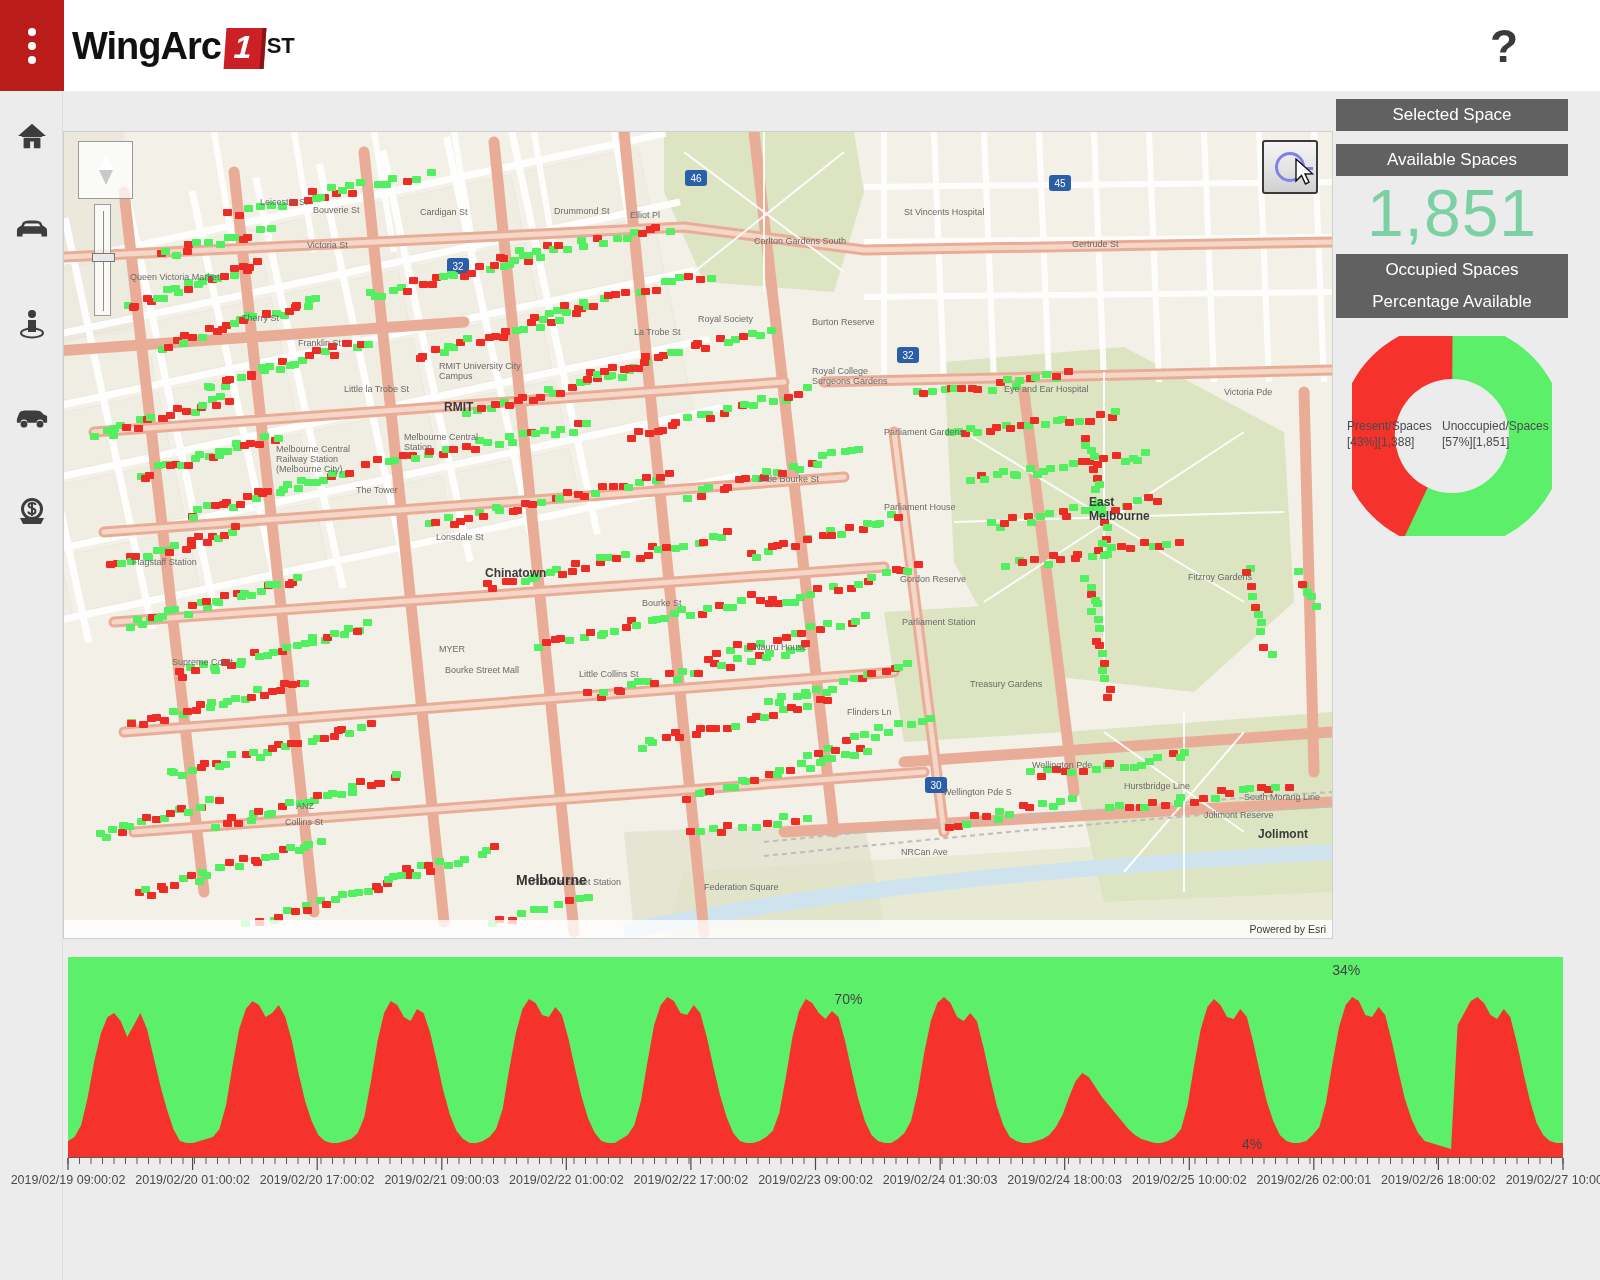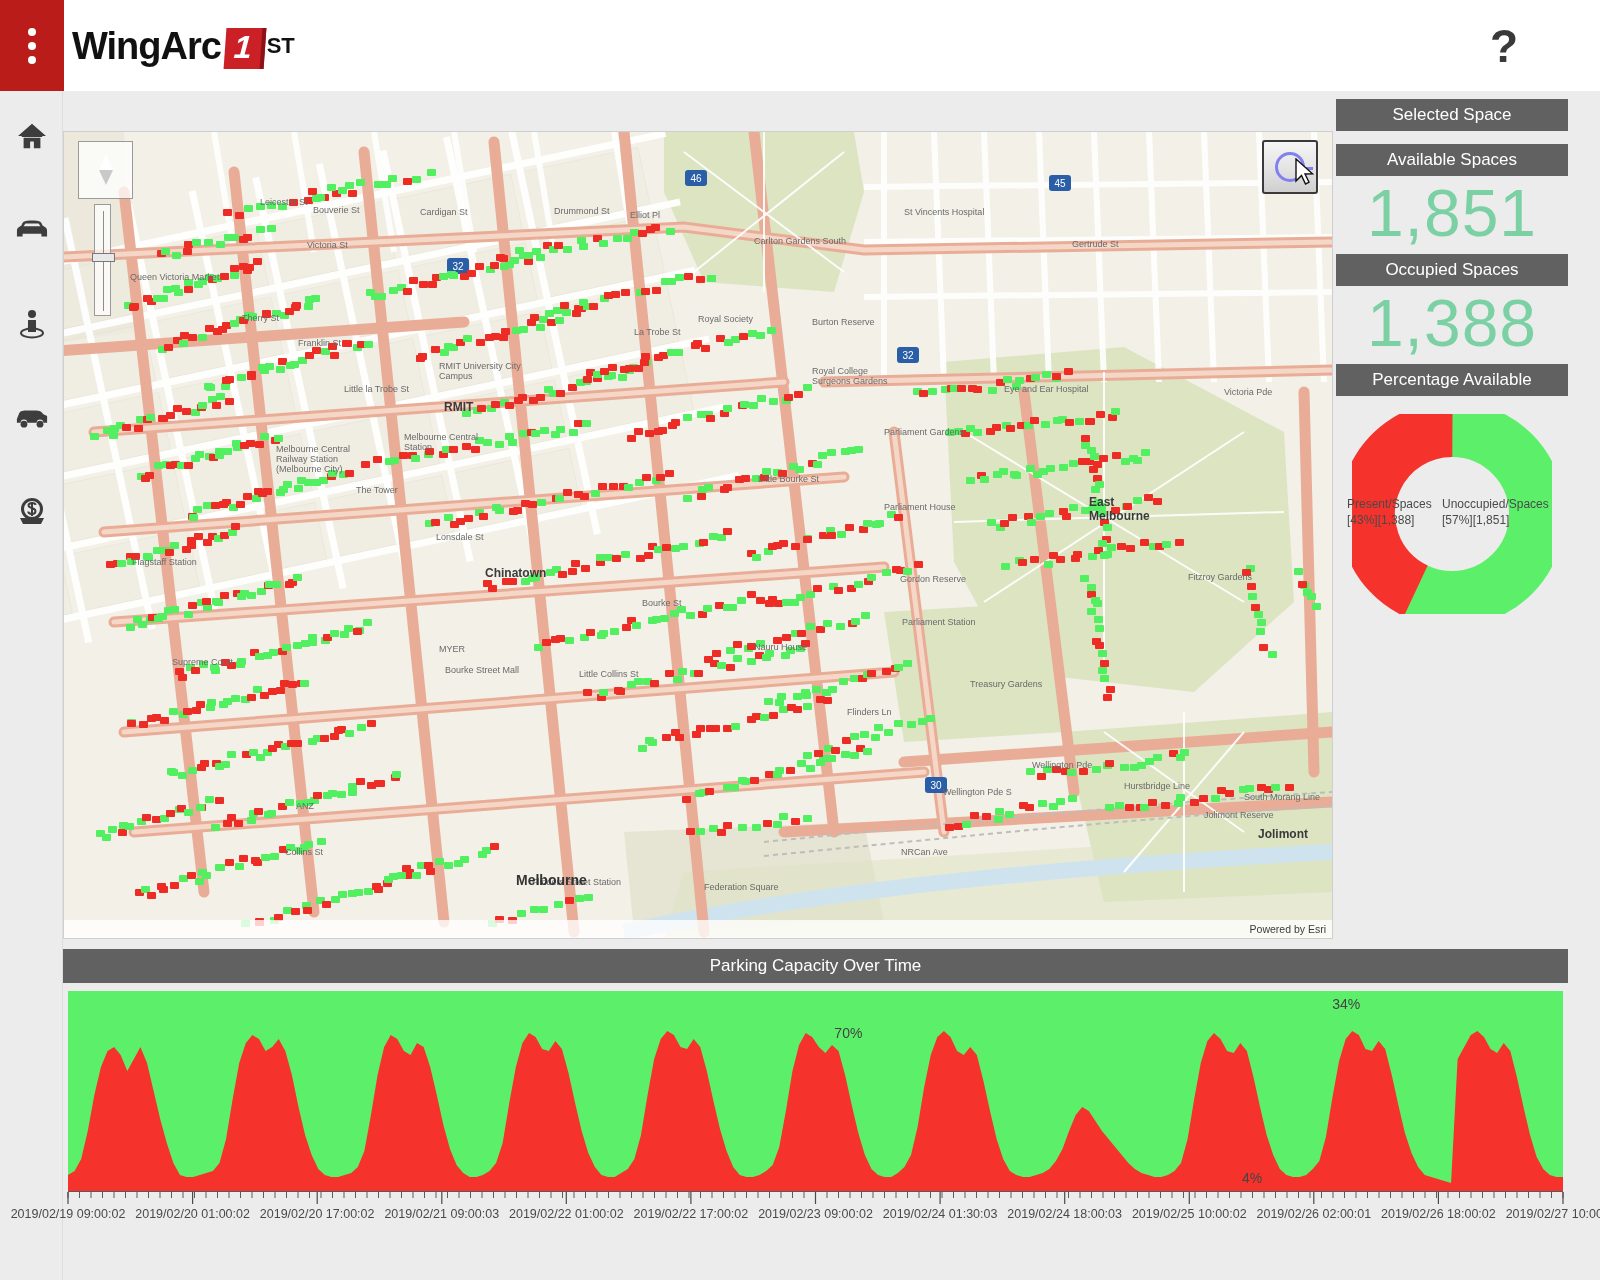--- a/index.html
+++ b/index.html
@@ -1542,21 +1542,21 @@
             <div class="map-label" style="left: 243px; top: 108px;">Victoria St</div>
             <div class="map-label" style="left: 178px; top: 181px;">Therry St</div>
             <div class="map-label" style="left: 234px; top: 206px;">Franklin St</div>
             <div class="map-label" style="left: 570px; top: 195px;">La Trobe St</div>
             <div class="map-label" style="left: 280px; top: 252px;">Little la Trobe St</div>
             <div class="map-label" style="left: 372px; top: 400px;">Lonsdale St</div>
             <div class="map-label" style="left: 694px; top: 342px;">Little Bourke St</div>
             <div class="map-label" style="left: 578px; top: 466px;">Bourke St</div>
             <div class="map-label" style="left: 515px; top: 537px;">Little Collins St</div>
             <div class="map-label" style="left: 783px; top: 575px;">Flinders Ln</div>
-            <div class="map-label" style="left: 221px; top: 715px;">Collins St</div>
+            <div class="map-label" style="left: 221px; top: 685px;">Collins St</div>
             <div class="map-label" style="left: 968px; top: 628px;">Wellington Pde</div>
             <div class="map-label" style="left: 879px; top: 655px;">Wellington Pde S</div>
             <div class="map-label" style="left: 1160px; top: 255px;">Victoria Pde</div>
             <div class="map-label" style="left: 1008px; top: 107px;">Gertrude St</div>
             <div class="map-label" style="left: 837px; top: 715px;">NRCan Ave</div>
             <div class="map-label" style="left: 196px; top: 65px;">Leicester St</div>
             <div class="map-label" style="left: 249px; top: 73px;">Bouverie St</div>
             <div class="map-label" style="left: 356px; top: 75px;">Cardigan St</div>
             <div class="map-label" style="left: 490px; top: 74px;">Drummond St</div>
             <div class="map-label" style="left: 566px; top: 78px;">Elliot Pl</div>
@@ -1627,21 +1627,20 @@
 
     <div class="gap"></div>
 
     <div>
       <div class="panel-head">Available Spaces</div>
       <div class="metric-num">1,851</div>
     </div>
 
     <div>
       <div class="panel-head">Occupied Spaces</div>
-      <div class="metric-num">1,388</div>
     </div>
 
     <div>
       <div class="panel-head">Percentage Available</div>
       <div class="donut-wrap">
         <svg class="donut" viewBox="0 0 200 200">
           <circle id="slice-free" cx="100" cy="100" r="85" fill="none" stroke-width="56" stroke="#5cf06a" stroke-dasharray="304.42032813285095 534.0707511102648" transform="rotate(-90 100 100)"></circle>
           <circle id="slice-occ" cx="100" cy="100" r="85" fill="none" stroke-width="56" stroke="#f5332c" stroke-dasharray="229.65042297741388 534.0707511102648" transform="rotate(115.19999999999999 100 100)"></circle>
         </svg>
         <div class="donut-hole"></div>
@@ -1651,21 +1650,20 @@
         </div>
         <div class="donut-label" style="left:106px; top:100px;">
           <div>Unoccupied/Spaces</div>
           <div>[57%][1,851]</div>
         </div>
       </div>
     </div>
   </div>
 
   <div class="chart-panel">
-    <div class="chart-head">Parking Capacity Over Time</div>
     <div class="chart-area">
       <div class="chart-plot">
         <svg id="areaSvg" width="1495" height="200" viewBox="0 0 1495 200" preserveAspectRatio="none">
             <rect x="0" y="0" width="1495" height="200" fill="#5cf06a"></rect>
             <path d="M0,200 L0.00,184.00 L6.59,180.00 L13.17,168.00 L19.76,140.00 L26.34,104.00 L32.93,76.00 L39.52,60.00 L46.10,56.00 L52.69,64.00 L59.27,80.00 L65.86,68.00 L72.44,56.00 L79.03,72.00 L85.62,100.00 L92.20,128.00 L98.79,152.00 L105.37,172.00 L111.96,184.00 L118.55,186.00 L125.13,186.00 L131.72,184.00 L138.30,182.00 L144.89,180.00 L151.48,172.00 L158.06,148.00 L164.65,108.00 L171.23,72.00 L177.82,52.00 L184.41,44.00 L190.99,48.00 L197.58,60.00 L204.16,56.00 L210.75,48.00 L217.33,60.00 L223.92,84.00 L230.51,116.00 L237.09,144.00 L243.68,164.00 L250.26,178.00 L256.85,184.00 L263.44,186.00 L270.02,186.00 L276.61,184.00 L283.19,182.00 L289.78,176.00 L296.37,160.00 L302.95,124.00 L309.54,84.00 L316.12,56.00 L322.71,44.00 L329.30,48.00 L335.88,60.00 L342.47,64.00 L349.05,52.00 L355.64,56.00 L362.22,76.00 L368.81,104.00 L375.40,134.00 L381.98,158.00 L388.57,174.00 L395.15,182.00 L401.74,186.00 L408.33,186.00 L414.91,184.00 L421.50,180.00 L428.08,172.00 L434.67,152.00 L441.26,112.00 L447.84,76.00 L454.43,52.00 L461.01,42.00 L467.60,46.00 L474.19,58.00 L480.77,60.00 L487.36,50.00 L493.94,58.00 L500.53,82.00 L507.11,112.00 L513.70,140.00 L520.29,162.00 L526.87,176.00 L533.46,184.00 L540.04,186.00 L546.63,186.00 L553.22,182.00 L559.80,178.00 L566.39,168.00 L572.97,144.00 L579.56,104.00 L586.15,68.00 L592.73,48.00 L599.32,40.00 L605.90,44.00 L612.49,56.00 L619.07,58.00 L625.66,48.00 L632.25,56.00 L638.83,80.00 L645.42,110.00 L652.00,138.00 L658.59,160.00 L665.18,176.00 L671.76,184.00 L678.35,186.00 L684.93,186.00 L691.52,184.00 L698.11,180.00 L704.69,174.00 L711.28,156.00 L717.86,120.00 L724.45,80.00 L731.04,54.00 L737.62,42.00 L744.21,46.00 L750.79,56.00 L757.38,62.00 L763.96,54.00 L770.55,60.00 L777.14,84.00 L783.72,114.00 L790.31,142.00 L796.89,164.00 L803.48,178.00 L810.07,184.00 L816.65,186.00 L823.24,186.00 L829.82,182.00 L836.41,176.00 L843.00,164.00 L849.58,136.00 L856.17,96.00 L862.75,64.00 L869.34,46.00 L875.93,40.00 L882.51,46.00 L889.10,60.00 L895.68,64.00 L902.27,56.00 L908.85,64.00 L915.44,90.00 L922.03,120.00 L928.61,148.00 L935.20,168.00 L941.78,180.00 L948.37,184.00 L954.96,186.00 L961.54,186.00 L968.13,184.00 L974.71,182.00 L981.30,178.00 L987.89,170.00 L994.47,158.00 L1001.06,140.00 L1007.64,124.00 L1014.23,116.00 L1020.81,120.00 L1027.40,130.00 L1033.99,140.00 L1040.57,148.00 L1047.16,156.00 L1053.74,164.00 L1060.33,172.00 L1066.92,178.00 L1073.50,182.00 L1080.09,184.00 L1086.67,186.00 L1093.26,186.00 L1099.85,184.00 L1106.43,180.00 L1113.02,172.00 L1119.60,148.00 L1126.19,108.00 L1132.78,72.00 L1139.36,50.00 L1145.95,42.00 L1152.53,48.00 L1159.12,60.00 L1165.70,62.00 L1172.29,52.00 L1178.88,60.00 L1185.46,86.00 L1192.05,116.00 L1198.63,144.00 L1205.22,164.00 L1211.81,178.00 L1218.39,184.00 L1224.98,186.00 L1231.56,186.00 L1238.15,184.00 L1244.74,178.00 L1251.32,170.00 L1257.91,146.00 L1264.49,106.00 L1271.08,70.00 L1277.67,48.00 L1284.25,40.00 L1290.84,44.00 L1297.42,58.00 L1304.01,60.00 L1310.59,50.00 L1317.18,58.00 L1323.77,84.00 L1330.35,114.00 L1336.94,142.00 L1343.52,162.00 L1350.11,176.00 L1356.70,184.00 L1363.28,186.00 L1369.87,188.00 L1376.45,190.00 L1383.04,192.00 L1389.63,68.00 L1396.21,56.00 L1402.80,44.00 L1409.38,40.00 L1415.97,46.00 L1422.56,58.00 L1429.14,62.00 L1435.73,52.00 L1442.31,60.00 L1448.90,86.00 L1455.48,116.00 L1462.07,144.00 L1468.66,166.00 L1475.24,178.00 L1481.83,184.00 L1488.41,186.00 L1495.00,186.00 L1495,200 Z" fill="#f5332c"></path>
           </svg>
       </div>
       <div id="annots">
           <div class="ann" style="left: 785.39px; top: 42px; transform: translate(-50%, -50%);">70%</div>
           <div class="ann" style="left: 1283.22px; top: 13px; transform: translate(-50%, -50%);">34%</div>

